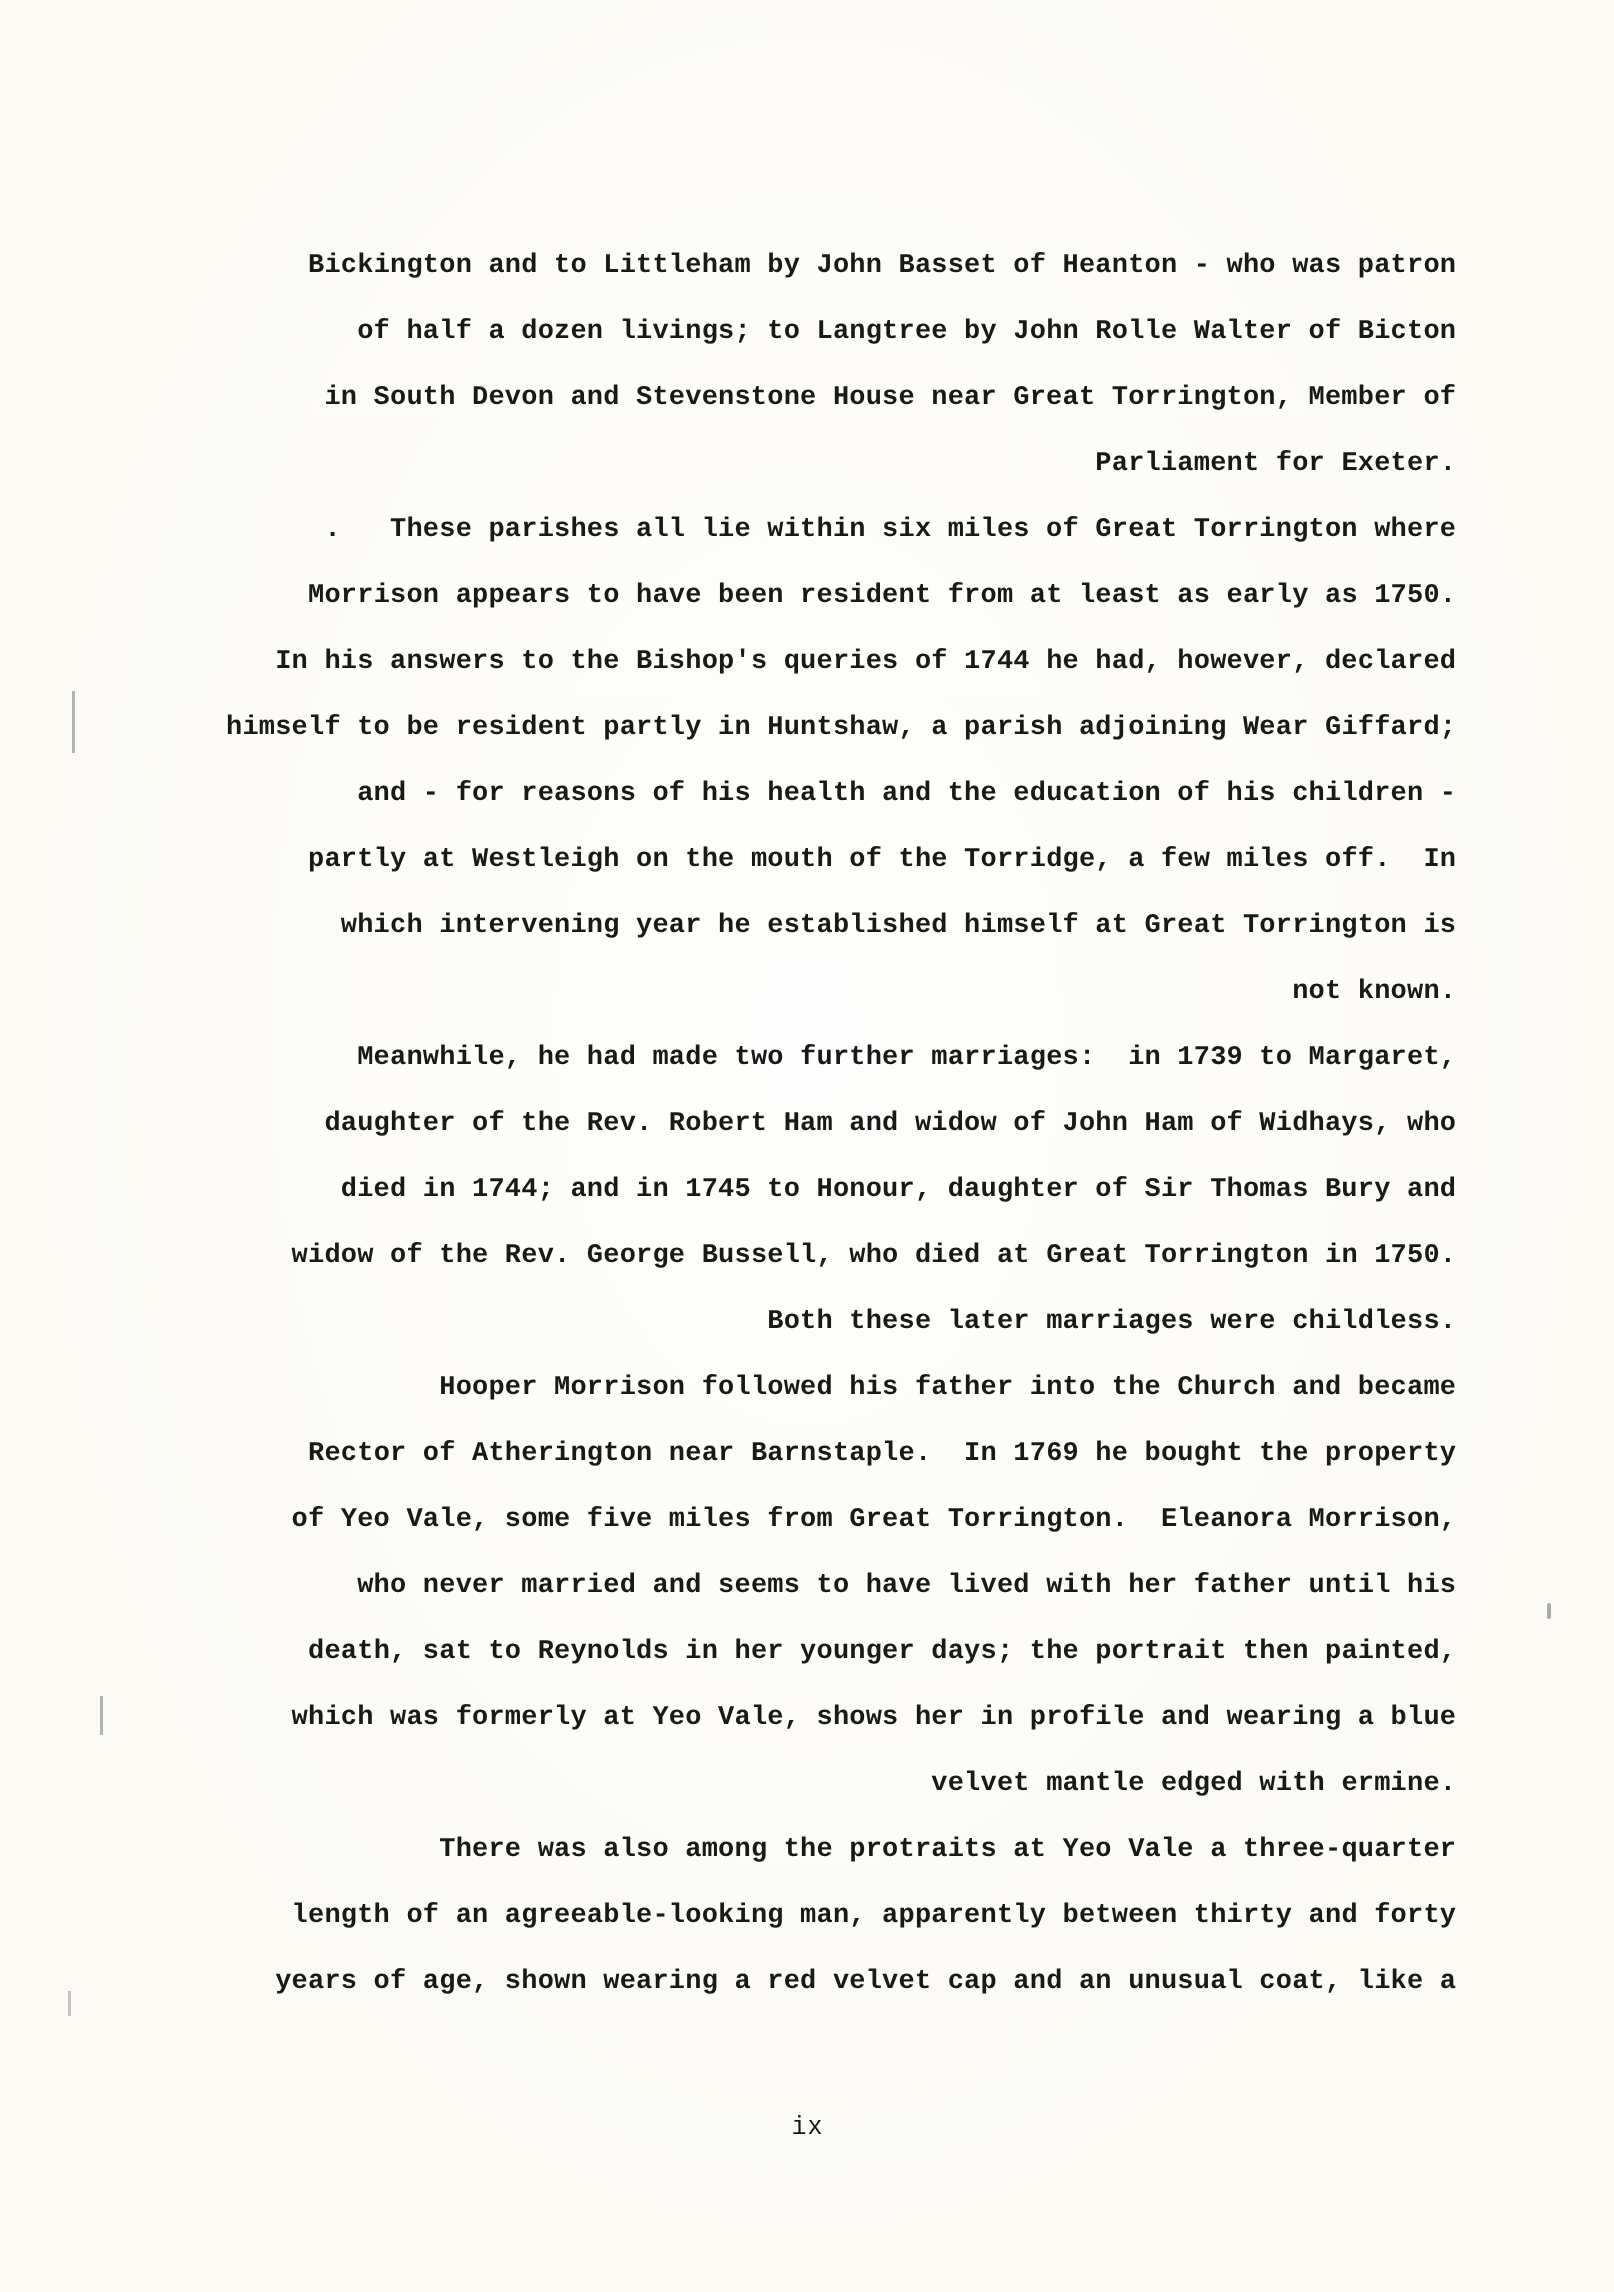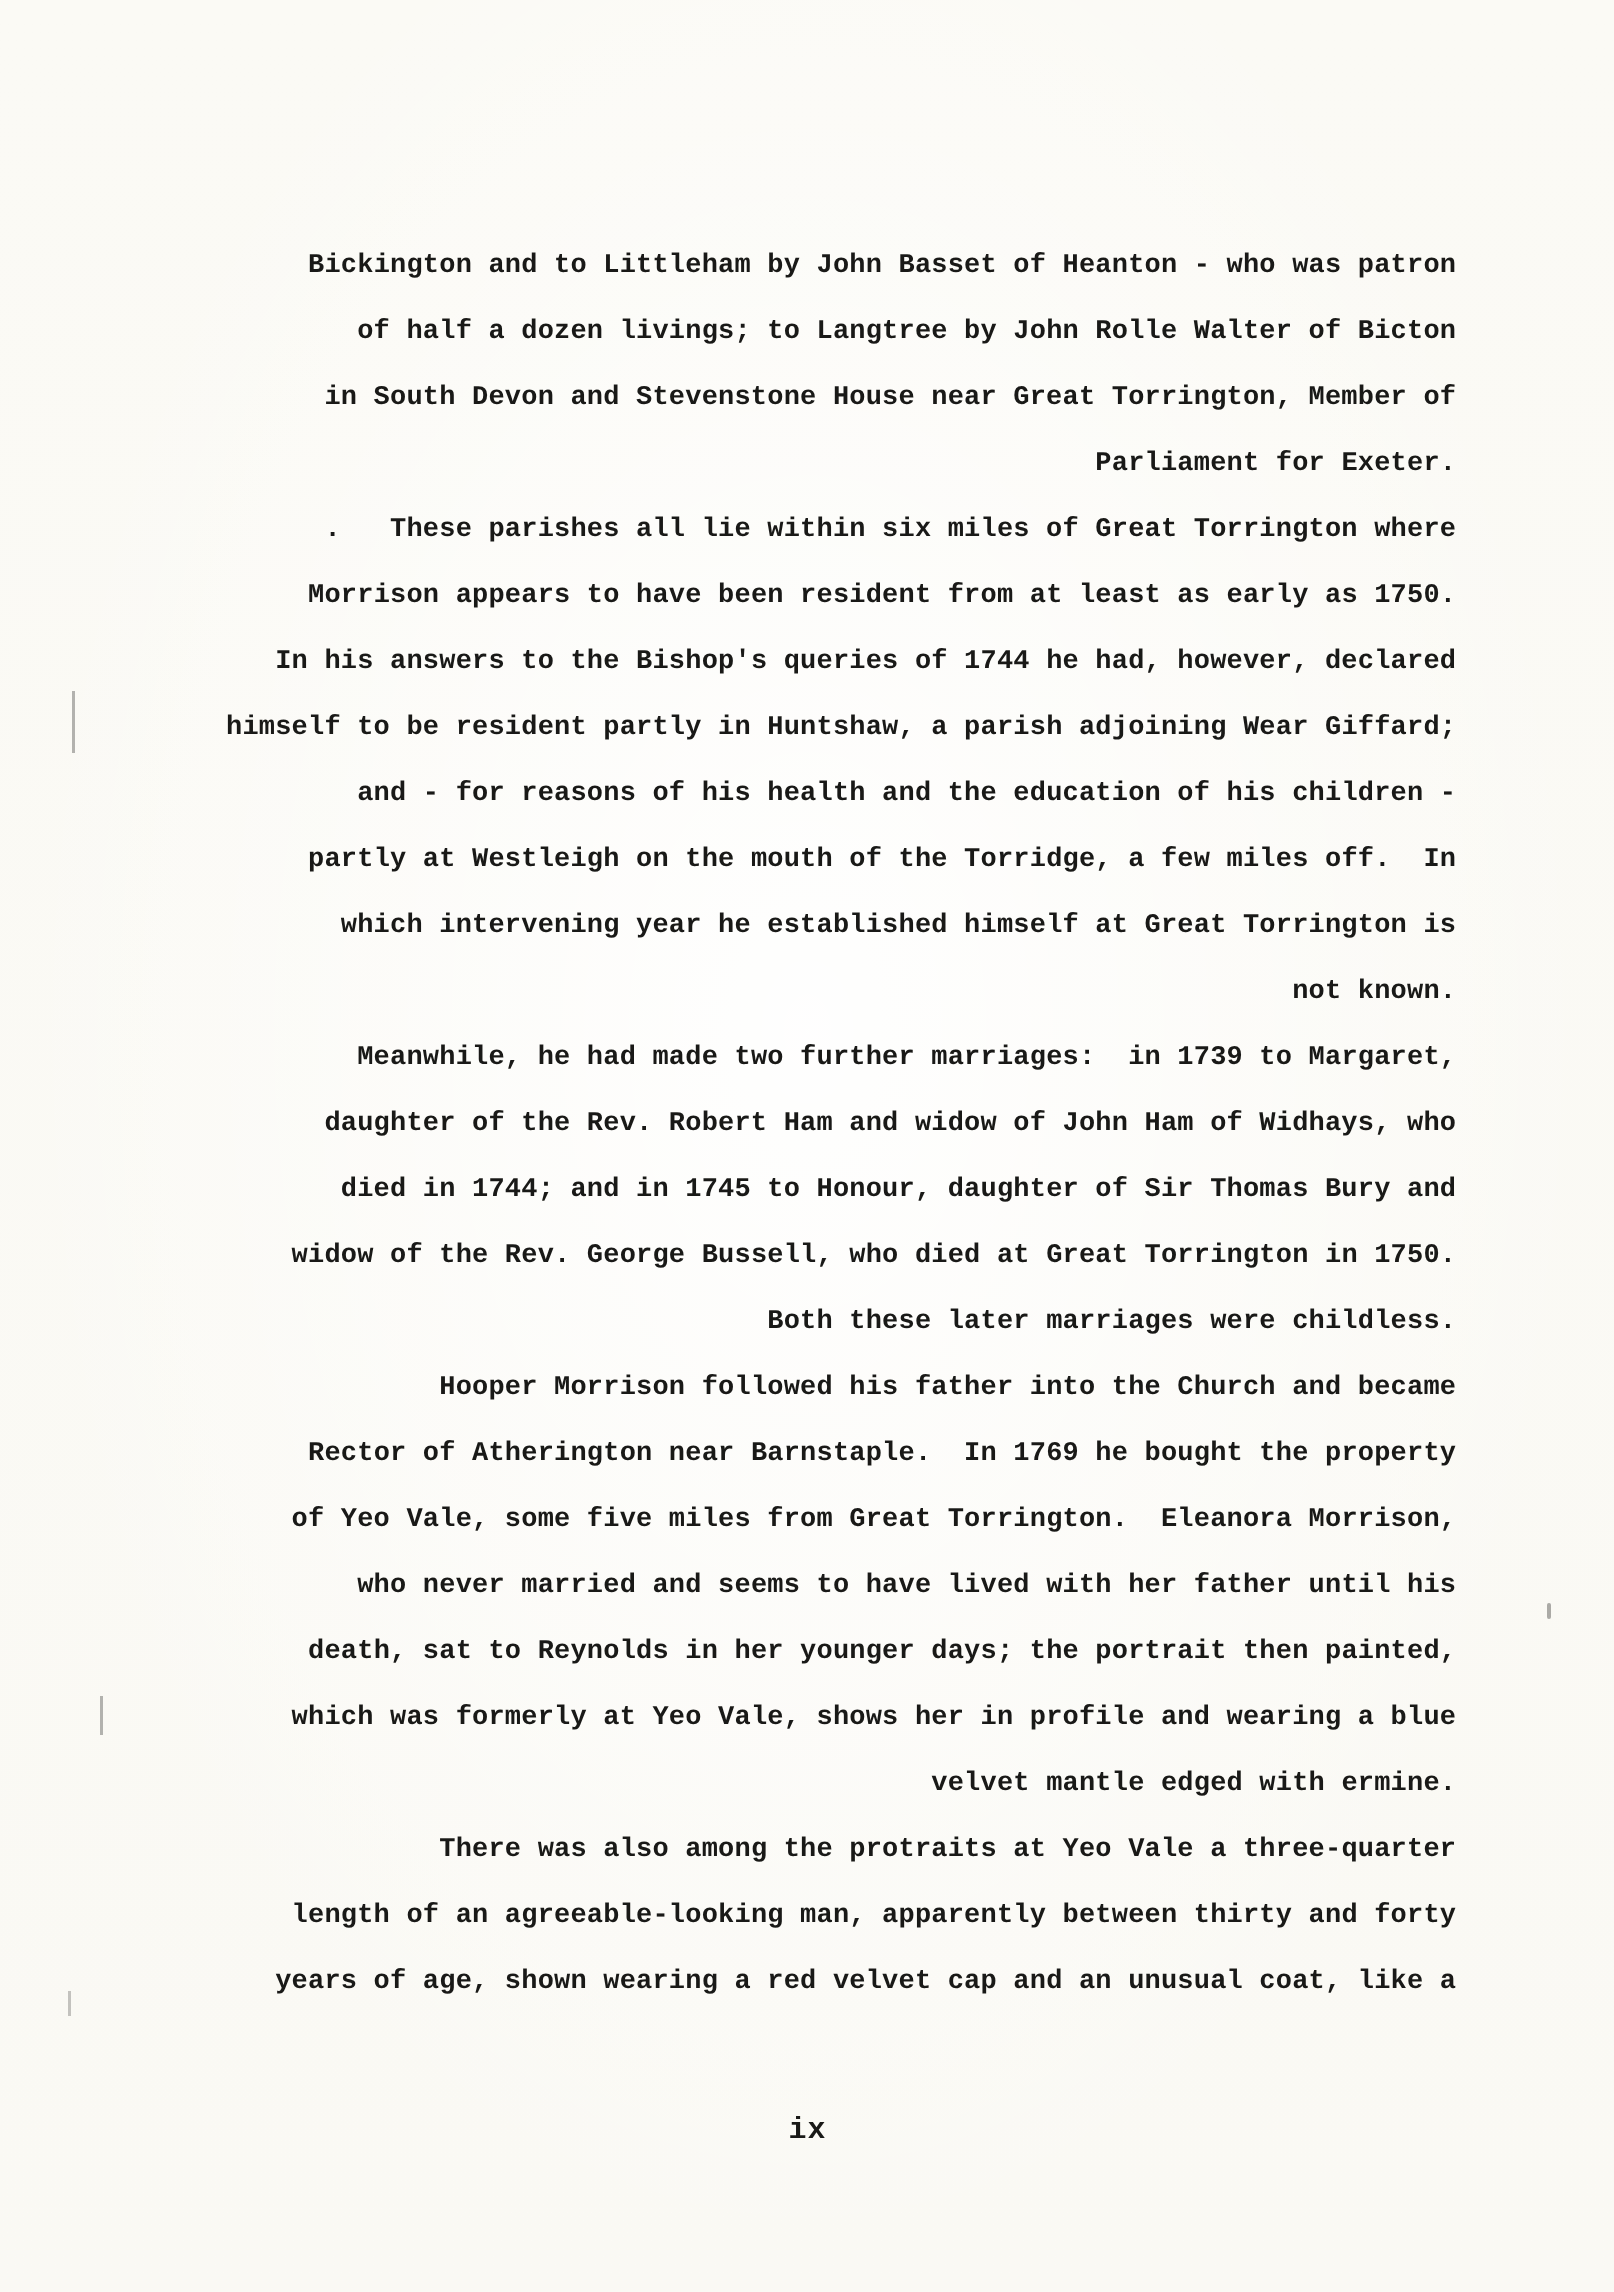--- a/index.html
+++ b/index.html
@@ -37,22 +37,22 @@
   }
   .text-block .line {
     height: 66px;
   }
   .page-number {
     position: absolute;
     top: 2113px;
     left: 0;
     width: 100%;
     text-align: center;
-    font-size: 30px;
-    font-weight: bold;
+    font-size: 25px;
+    font-weight: normal;
     color: #191917;
     letter-spacing: 1px;
   }
   .scan-mark {
     position: absolute;
     background: #5b5b58;
     opacity: 0.55;
   }
   .mark-1 { left: 72px;  top: 691px;  width: 2.9px; height: 62px; opacity: .45; }
   .mark-2 { left: 100px; top: 1696px; width: 2.9px; height: 39px; opacity: .45; }

